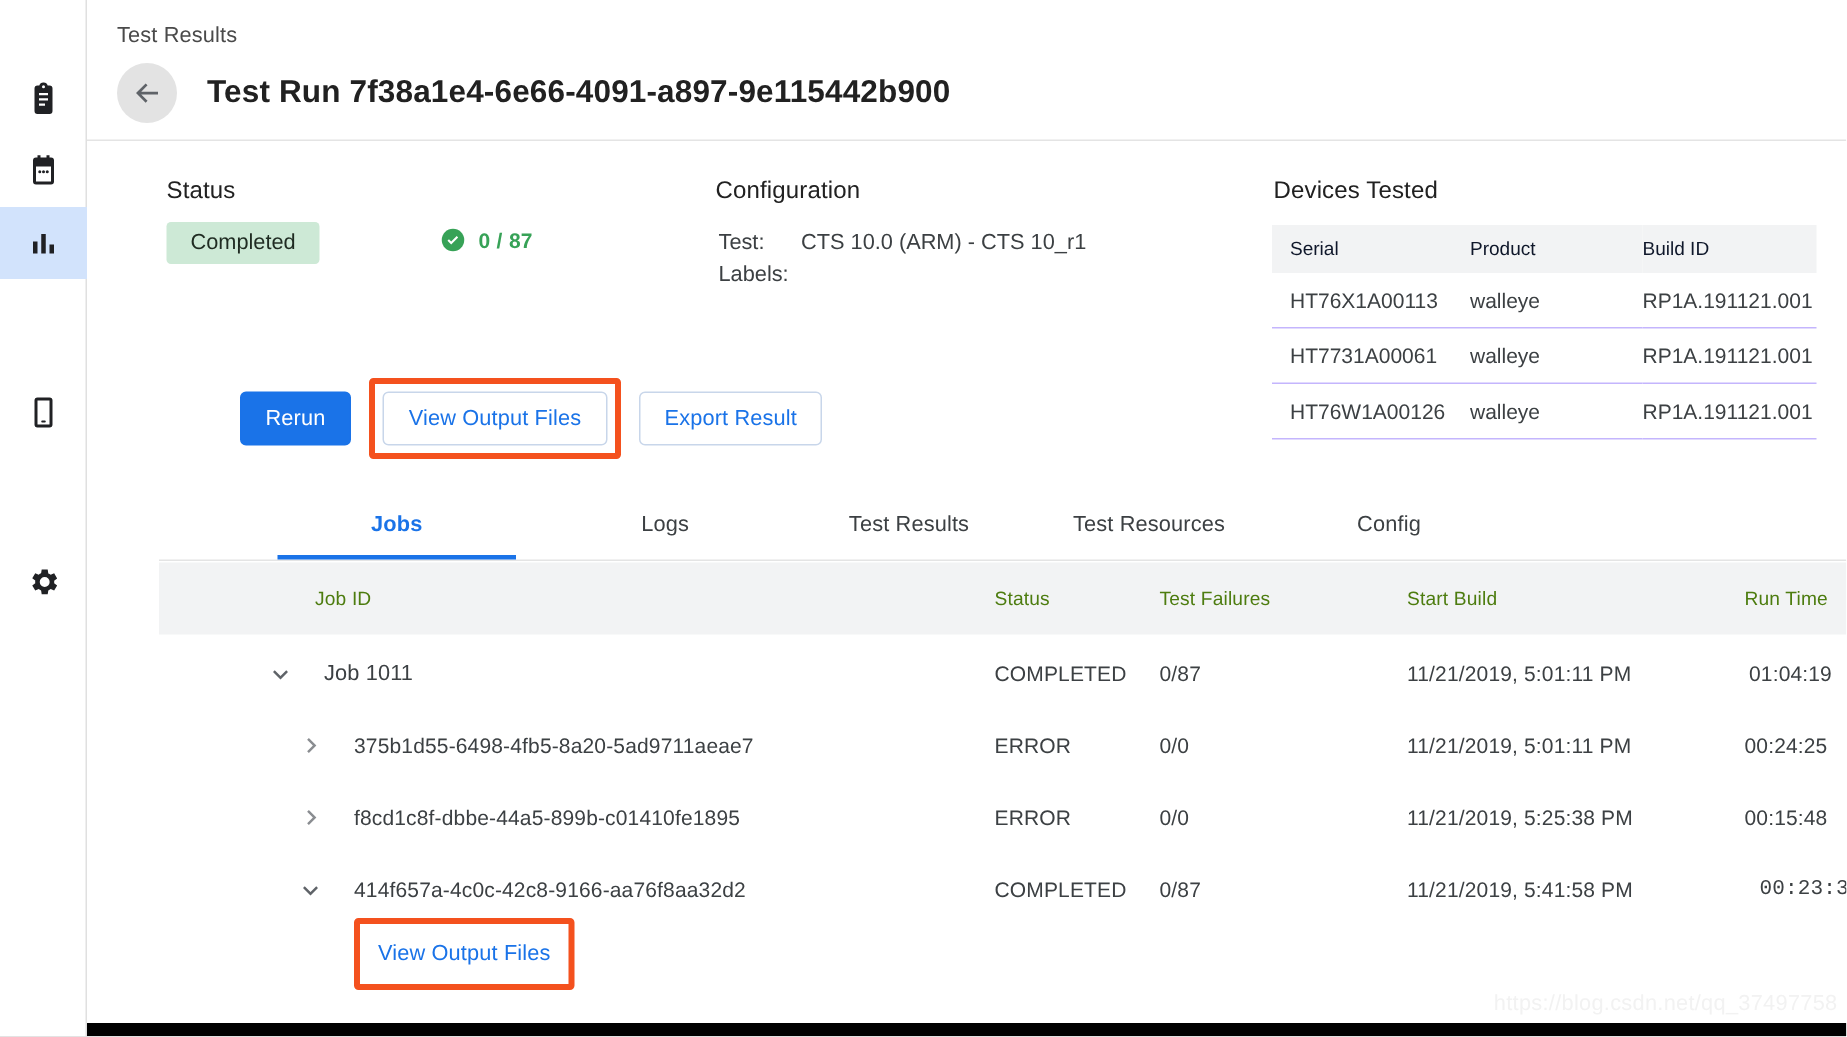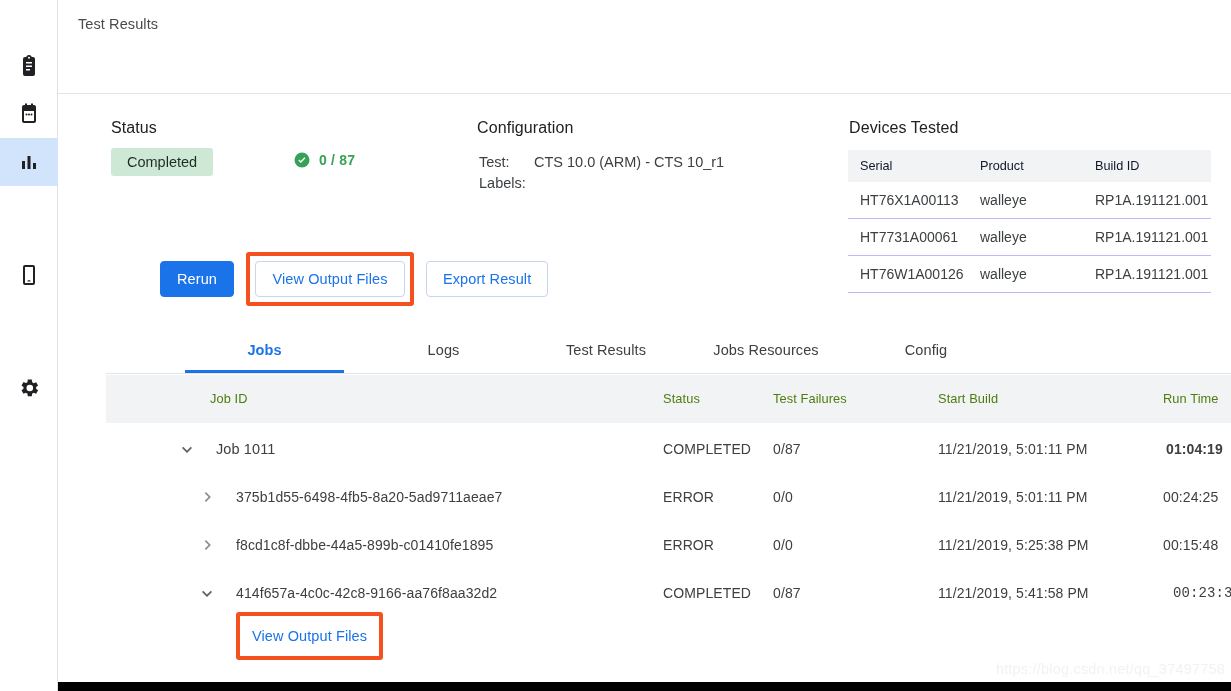--- a/index.html
+++ b/index.html
@@ -256,20 +256,30 @@
       <span class="side-icon">
         <svg width="24" height="24" viewBox="0 0 24 24">
             <path fill="#202124" d="M19.1 12.9a7 7 0 0 0 0-1.8l2-1.5-2-3.4-2.3 1a7 7 0 0 0-1.6-.9L14.8 3.6h-4l-.4 2.6a7 7 0 0 0-1.6.9l-2.3-1-2 3.4 2 1.5a7 7 0 0 0 0 1.8l-2 1.5 2 3.4 2.3-1a7 7 0 0 0 1.6.9l.4 2.6h4l.4-2.6a7 7 0 0 0 1.6-.9l2.3 1 2-3.4-2-1.5zM12.8 15.3a3.3 3.3 0 1 1 0-6.6 3.3 3.3 0 0 1 0 6.6z"></path>
           </svg>
       </span>
     </div>
   </nav>
 
   <header id="header">
     <div id="breadcrumb">Test Results</div>
+    <div id="title-row">
+      <button id="back-button">
+        <span>
+          <svg width="22" height="22" viewBox="0 0 24 24">
+              <path fill="#5f6368" d="M20 11H7.8l4.6-4.6L11 5l-7 7 7 7 1.4-1.4L7.8 13H20v-2z"></path>
+            </svg>
+        </span>
+      </button>
+      <h1 id="page-title">Test Run 7f38a1e4-6e66-4091-a897-9e115442b900</h1>
+    </div>
   </header>
 
   <main id="content">
 
     <div class="section-title" id="status-title">Status</div>
     <div id="status-badge">Completed</div>
     <div id="failure-count">
       <span class="fc-icon">
         <svg width="18" height="18" viewBox="0 0 24 24">
             <circle cx="12" cy="12" r="10" fill="#37a257"></circle>
@@ -325,21 +335,21 @@
         <button class="btn btn-outline">View Output Files</button>
         <span class="annot-box" id="annot-top"></span>
       </span>
       <button id="btn-export" class="btn btn-outline">Export Result</button>
     </div>
 
     <div id="tabs">
       <div class="tab active" style="left:79px;width:159px;">Jobs</div>
       <div class="tab" style="left:258px;width:159px;">Logs</div>
       <div class="tab" style="left:380px;width:240px;">Test Results</div>
-      <div class="tab" style="left:540px;width:240px;">Jobs Resources</div>
+      <div class="tab" style="left:540px;width:240px;">Test Resources</div>
       <div class="tab" style="left:700px;width:240px;">Config</div>
     </div>
 
     <div id="jobs-head">
       <div class="hcell" style="left:104px;">Job ID</div>
       <div class="hcell" style="left:557px;">Status</div>
       <div class="hcell" style="left:667px;">Test Failures</div>
       <div class="hcell" style="left:832px;">Start Build</div>
       <div class="hcell" style="left:1057px;">Run Time</div>
     </div>
@@ -347,21 +357,21 @@
     <div class="job-row" style="top:330px;">
       <span class="chev" style="left:71px;">
         <svg width="20" height="20" viewBox="0 0 24 24">
             <path fill="#5f6368" d="M7.4 9.3L12 13.9l4.6-4.6 1.4 1.4-6 6-6-6 1.4-1.4z"></path>
           </svg>
       </span>
       <span class="cell jobid" style="left:110px;">Job 1011</span>
       <span class="cell" style="left:557px;">COMPLETED</span>
       <span class="cell" style="left:667px;">0/87</span>
       <span class="cell" style="left:832px;">11/21/2019, 5:01:11 PM</span>
-      <span class="cell" style="left:1060px;font-weight:bold;">01:04:19</span>
+      <span class="cell" style="left:1060px;">01:04:19</span>
     </div>
 
     <div class="job-row" style="top:378px;">
       <span class="chev" style="left:91px;">
         <svg width="20" height="20" viewBox="0 0 24 24">
             <path fill="#8a8d91" d="M9.3 7.4L13.9 12l-4.6 4.6 1.4 1.4 6-6-6-6-1.4 1.4z"></path>
           </svg>
       </span>
       <span class="cell" style="left:130px;">375b1d55-6498-4fb5-8a20-5ad9711aeae7</span>
       <span class="cell" style="left:557px;">ERROR</span>

